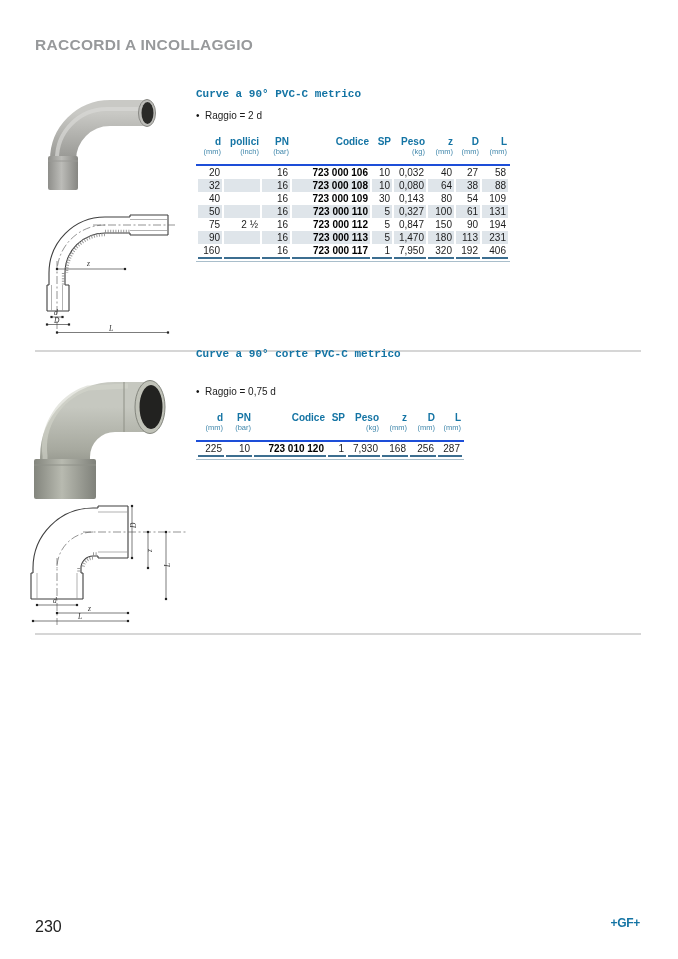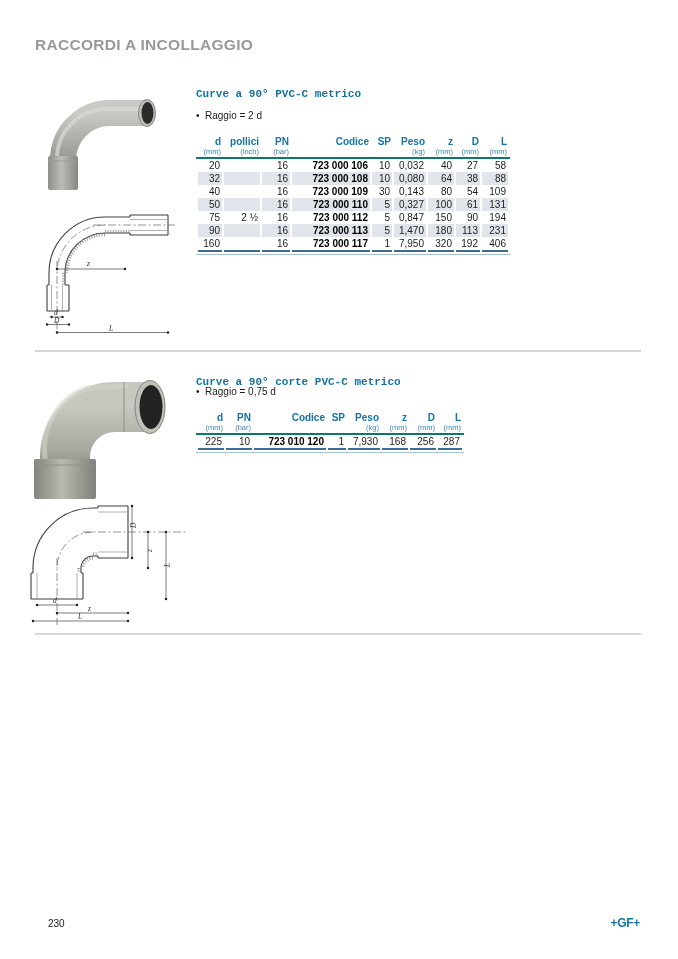--- a/index.html
+++ b/index.html
@@ -5,37 +5,37 @@
   html,body { margin:0; padding:0; background:#ffffff; }
   .page {
     position:relative; width:678px; height:959px; background:#ffffff;
     font-family:"Liberation Sans", sans-serif; overflow:hidden; color:#1c1c1c;
   }
   .page-title {
     position:absolute; left:35px; top:36px; margin:0;
     font-size:15.5px; font-weight:bold; letter-spacing:.3px; color:#97999b;
   }
   .sec-title { position:absolute; left:196px; font-size:11px; font-weight:bold; color:#1474a4;font-family:Liberation Mono, monospace; }
-  .st1 { top:88px; } .st2 { top:376px;text-align:right; }
+  .st1 { top:88px; } .st2 { top:348px;text-align:right; }
   .bullet { position:absolute; left:196px; font-size:10px; color:#1c1c1c; }
   .b1 { top:110px; } .b2 { top:386px; }
   .bullet .dot { display:inline-block; width:9px; font-size:10px; color:#111; }
 
   .tablewrap { position:absolute; border-bottom:1px solid #a9becb; padding-bottom:2px; }
   .tw1 { left:196px; top:136px; }
   .tw2 { left:196px; top:412px; }
   table.ptable { border-collapse:collapse; table-layout:fixed; border-bottom:2px solid #3c6e90; }
   .t1 { width:288px; } .t2 { width:248px; }
   .ptable th {
     font-weight:bold; color:#1474a4; text-align:right; font-size:10px;
     line-height:11px; padding:0 2px 0 0; vertical-align:bottom; white-space:nowrap;
   }
   .ptable tr.units th {
     font-weight:normal; font-size:7.5px; line-height:9px; color:#4288ac;
-    padding-bottom:1px; border-bottom:2px solid #0f766e;
+    padding-bottom:8px; border-bottom:2px solid #1d4ed8;
   }
   .ptable td {
     text-align:right; font-size:10px; line-height:11px; padding:1px 2px 1px 0;
     border-left:2px solid #fff; border-right:2px solid #fff; white-space:nowrap; color:#1c1c1c;
   }
   .ptable tbody tr:nth-child(even) td { background:#dfe5ea; }
   .ptable td.bold { font-weight:bold; color:#000; }
   
   .t1 th:nth-child(1){width:24px}.t1 th:nth-child(2){width:36px}.t1 th:nth-child(3){width:28px}
   .t1 th:nth-child(4){width:78px}.t1 th:nth-child(5){width:20px}.t1 th:nth-child(6){width:32px}
@@ -52,21 +52,21 @@
   .drawing .outline { stroke:#3f3f3f; stroke-width:1.1; fill:none; }
   .drawing .bore { stroke:#909090; stroke-width:.7; fill:none; }
   .drawing .cl { stroke:#666; stroke-width:.7; stroke-dasharray:8,2.5,2,2.5; fill:none; }
   .drawing .hatch { stroke:#8a8a8a; stroke-width:3.5; stroke-dasharray:1,1.6; fill:none; opacity:.85; }
   .drawing .dim { stroke:#444; stroke-width:.7; fill:none; }
   .drawing .sq { fill:#222; }
   .drawing text { font:italic 7.5px "Liberation Serif", serif; fill:#333; }
 
   .divider { position:absolute; left:35px; width:606px; height:2px; background:#d6d6d6; }
   .dv1 { top:350px; } .dv2 { top:633px; }
-  .footer-left { position:absolute; left:48px; top:918px; font-size:10px; color:#222; }
+  .footer-left { position:absolute; left:35px; top:918px; font-size:16px; color:#222; }
   .footer-right { position:absolute; right:38px; top:916px; font-size:12px; font-weight:bold; color:#1474a4; letter-spacing:-.3px; }
 </style>
 </head>
 <body>
 
 <div class="page">
 
   <h1 class="page-title">RACCORDI A INCOLLAGGIO</h1>
 
   <svg class="photo1" width="150" height="105" viewBox="0 0 150 105">

